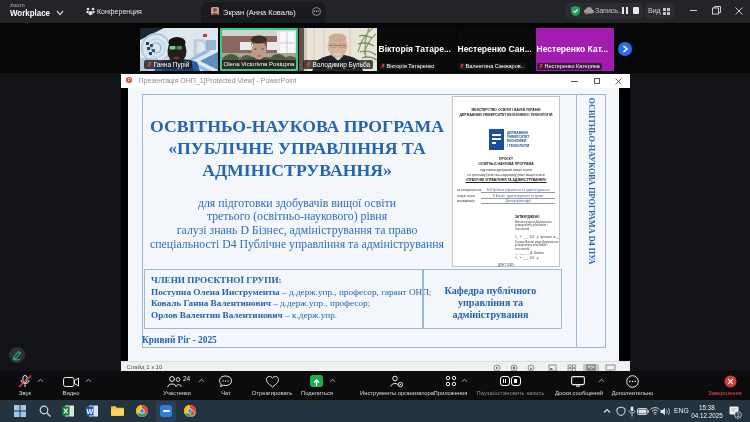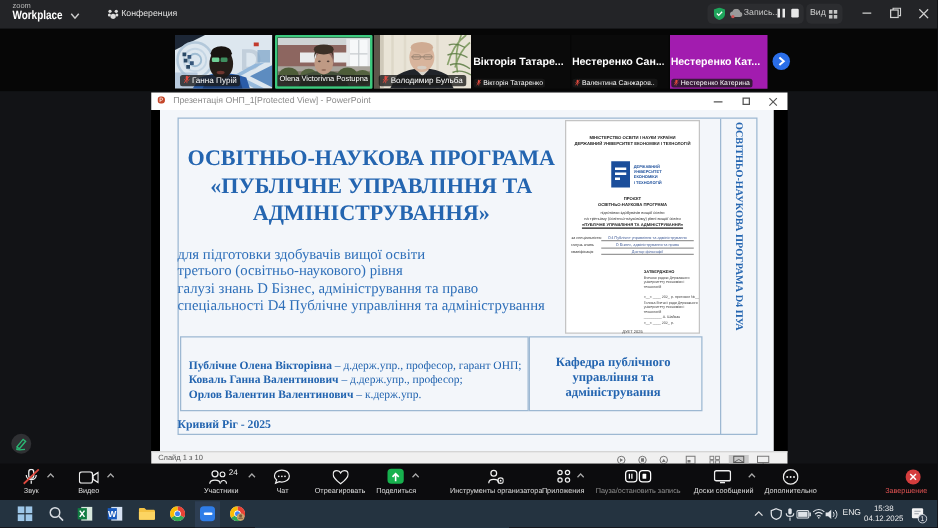--- a/index.html
+++ b/index.html
@@ -33,20 +33,29 @@
         <path d="M1 1 L4 4.5 L7 1" stroke="#cccccc" stroke-width="1.2" fill="none"></path>
       </svg>
     <svg class="abs" style="left:86px;top:7px;" width="9" height="9" viewBox="0 0 9 9">
         <circle cx="2" cy="2" r="1.3" fill="#ddd"></circle>
         <circle cx="7" cy="2" r="1.3" fill="#ddd"></circle>
         <circle cx="1.5" cy="5" r="1.2" fill="#ddd"></circle>
         <circle cx="7.5" cy="5" r="1.2" fill="#ddd"></circle>
         <path d="M4.5 4 C6 4 7 5.5 6.5 7 C6 8.5 3 8.5 2.5 7 C2 5.5 3 4 4.5 4 Z" fill="#ddd"></path>
       </svg>
     <div class="abs" style="left:97px;top:7.5px;font-size:7px;color:#e2e2e2;">Конференция</div>
+    <div class="abs" id="tab">
+      <div class="abs" style="left:10px;top:5px;width:8px;height:8px;border-radius:2px;background:#c49;overflow:hidden;">
+        <div class="abs" style="left:0;top:0;width:8px;height:8px;background:#caa08d;"></div>
+        <div class="abs" style="left:2px;top:1px;width:4px;height:4px;border-radius:50%;background:#7d5544;"></div>
+        <div class="abs" style="left:1px;top:5.5px;width:6px;height:3px;border-radius:2px 2px 0 0;background:#6e4a3c;"></div>
+      </div>
+      <div class="abs" style="left:22px;top:5.5px;font-size:7.5px;color:#ececec;">Экран (Анна Коваль)</div>
+      <div class="abs" style="left:111px;top:5px;width:9px;height:9px;border:1px solid #8a8a8a;border-radius:50%;color:#b5b5b5;font-size:5px;line-height:7px;text-align:center;letter-spacing:0.2px;">•••</div>
+    </div>
     <div class="abs" style="left:566px;top:3px;width:77px;height:16px;background:#2c2d30;border-radius:4px;"></div>
     <div class="abs" style="left:645px;top:3px;width:29px;height:16px;background:#2c2d30;border-radius:4px;"></div>
     <svg class="abs" style="left:571px;top:6px;" width="9" height="10" viewBox="0 0 9 10">
         <path d="M4.5 0 L9 1.5 V5 C9 8 6.5 9.5 4.5 10 C2.5 9.5 0 8 0 5 V1.5 Z" fill="#1ea55b"></path>
         <path d="M2.5 4.8 L4 6.3 L6.7 3.4" stroke="#fff" stroke-width="1.1" fill="none"></path>
       </svg>
     <svg class="abs" style="left:584px;top:7px;" width="10" height="8" viewBox="0 0 10 8">
         <path d="M2.5 6.5 C1 6.5 0 5.5 0 4.2 C0 3 1 2.2 2 2.2 C2.3 1 3.4 0 5 0 C6.8 0 8 1.2 8.2 2.5 C9.2 2.7 10 3.5 10 4.6 C10 5.8 9 6.5 8 6.5 Z" fill="#9a9a9a"></path>
         <circle cx="2.3" cy="6.3" r="1.3" fill="#c55"></circle>
       </svg>
@@ -231,23 +240,23 @@
       <div class="abs" style="left:473px;top:3.5px;width:6px;height:6px;border:1px solid #555;"></div>
       <svg class="abs" style="left:494px;top:3.5px;" width="7" height="7" viewBox="0 0 7 7">
           <path d="M0.5 0.5 L6.5 6.5 M6.5 0.5 L0.5 6.5" stroke="#555" stroke-width="0.9"></path>
         </svg>
     </div>
     <div class="abs" style="left:0;top:13.5px;width:509px;height:273px;background:#000;">
       <div class="abs" style="left:7.5px;top:0;width:491px;height:273px;background:#f3f6fa;">
         <div class="abs" style="left:14px;top:6px;width:464px;height:254px;border:1px solid #9db8d2;"></div>
         <div class="abs" style="left:448px;top:7px;width:30px;height:253px;border-left:1px solid #9db8d2;"></div>
         <div class="abs ser" style="left:14px;top:27px;width:310px;text-align:center;font-weight:bold;font-size:17.7px;line-height:22.2px;color:#2465b0;white-space:nowrap;">ОСВІТНЬО-НАУКОВА ПРОГРАМА<br>«ПУБЛІЧНЕ УПРАВЛІННЯ ТА<br>АДМІНІСТРУВАННЯ»</div>
-        <div class="abs ser" style="left:14px;top:109px;width:310px;font-size:11.8px;line-height:13.7px;color:#2e6fb9;white-space:nowrap;">для підготовки здобувачів вищої освіти<br>третього (освітньо-наукового) рівня<br>галузі знань D Бізнес, адміністрування та право<br>спеціальності D4 Публічне управління та адміністрування</div>
+        <div class="abs ser" style="left:14px;top:109px;width:310px;text-align:center;font-size:11.8px;line-height:13.7px;color:#2e6fb9;white-space:nowrap;">для підготовки здобувачів вищої освіти<br>третього (освітньо-наукового) рівня<br>галузі знань D Бізнес, адміністрування та право<br>спеціальності D4 Публічне управління та адміністрування</div>
         <div class="abs" style="left:16px;top:181px;width:279px;height:60.5px;border:1px solid #9db8d2;"></div>
-        <div class="abs ser" style="left:23px;top:187.5px;width:285px;font-size:9.2px;line-height:11.7px;color:#2465b0;white-space:nowrap;"><br><b>Публічне Олена Вікторівна</b> – д.держ.упр., професор, гарант ОНП;<br><b>Коваль Ганна Валентинович</b> – д.держ.упр., професор;<br><b>Орлов Валентин Валентинович</b> – к.держ.упр.</div>
+        <div class="abs ser" style="left:23px;top:187.5px;width:285px;font-size:9.2px;line-height:11.7px;color:#2465b0;white-space:nowrap;"><b>ЧЛЕНИ ПРОЄКТНОЇ ГРУПИ:</b><br><b>Поступна Олена Инструменты</b> – д.держ.упр., професор, гарант ОНП;<br><b>Коваль Ганна Валентинович</b> – д.держ.упр., професор;<br><b>Орлов Валентин Валентинович</b> – к.держ.упр.</div>
         <div class="abs" style="left:295px;top:181px;width:139px;height:60.5px;border:1px solid #9db8d2;"></div>
         <div class="abs ser" style="left:293px;top:197px;width:139px;text-align:center;font-weight:bold;font-size:10.1px;line-height:12.3px;color:#2465b0;">Кафедра публічного<br>управління та<br>адміністрування</div>
         <div class="abs ser" style="left:14px;top:247px;width:434px;text-align:left;font-weight:bold;font-size:9.4px;color:#2465b0;">Кривий Ріг - 2025</div>
         <div class="abs" style="left:448px;top:7px;width:30px;height:253px;">
           <div style="position:absolute;left:50%;top:86px;transform:translate(-50%,-50%) rotate(90deg);white-space:nowrap;font-size:8.2px;font-weight:bold;color:#2465b0;font-family:'Liberation Serif',serif;">ОСВІТНЬО-НАУКОВА ПРОГРАМА D4 ПУА</div>
         </div>
 
         <div class="abs" style="left:324px;top:8px;width:108px;height:171.5px;background:#fff;border:1px solid #c4c4c4;">
           <div class="abs" style="left:0;top:11px;width:106px;text-align:center;font-size:3.4px;font-weight:bold;color:#222;white-space:nowrap;">МІНІСТЕРСТВО ОСВІТИ І НАУКИ УКРАЇНИ</div>
           <div class="abs" style="left:0;top:16.5px;width:106px;text-align:center;font-size:3.4px;font-weight:bold;color:#222;white-space:nowrap;">ДЕРЖАВНИЙ УНІВЕРСИТЕТ ЕКОНОМІКИ І ТЕХНОЛОГІЙ</div>

